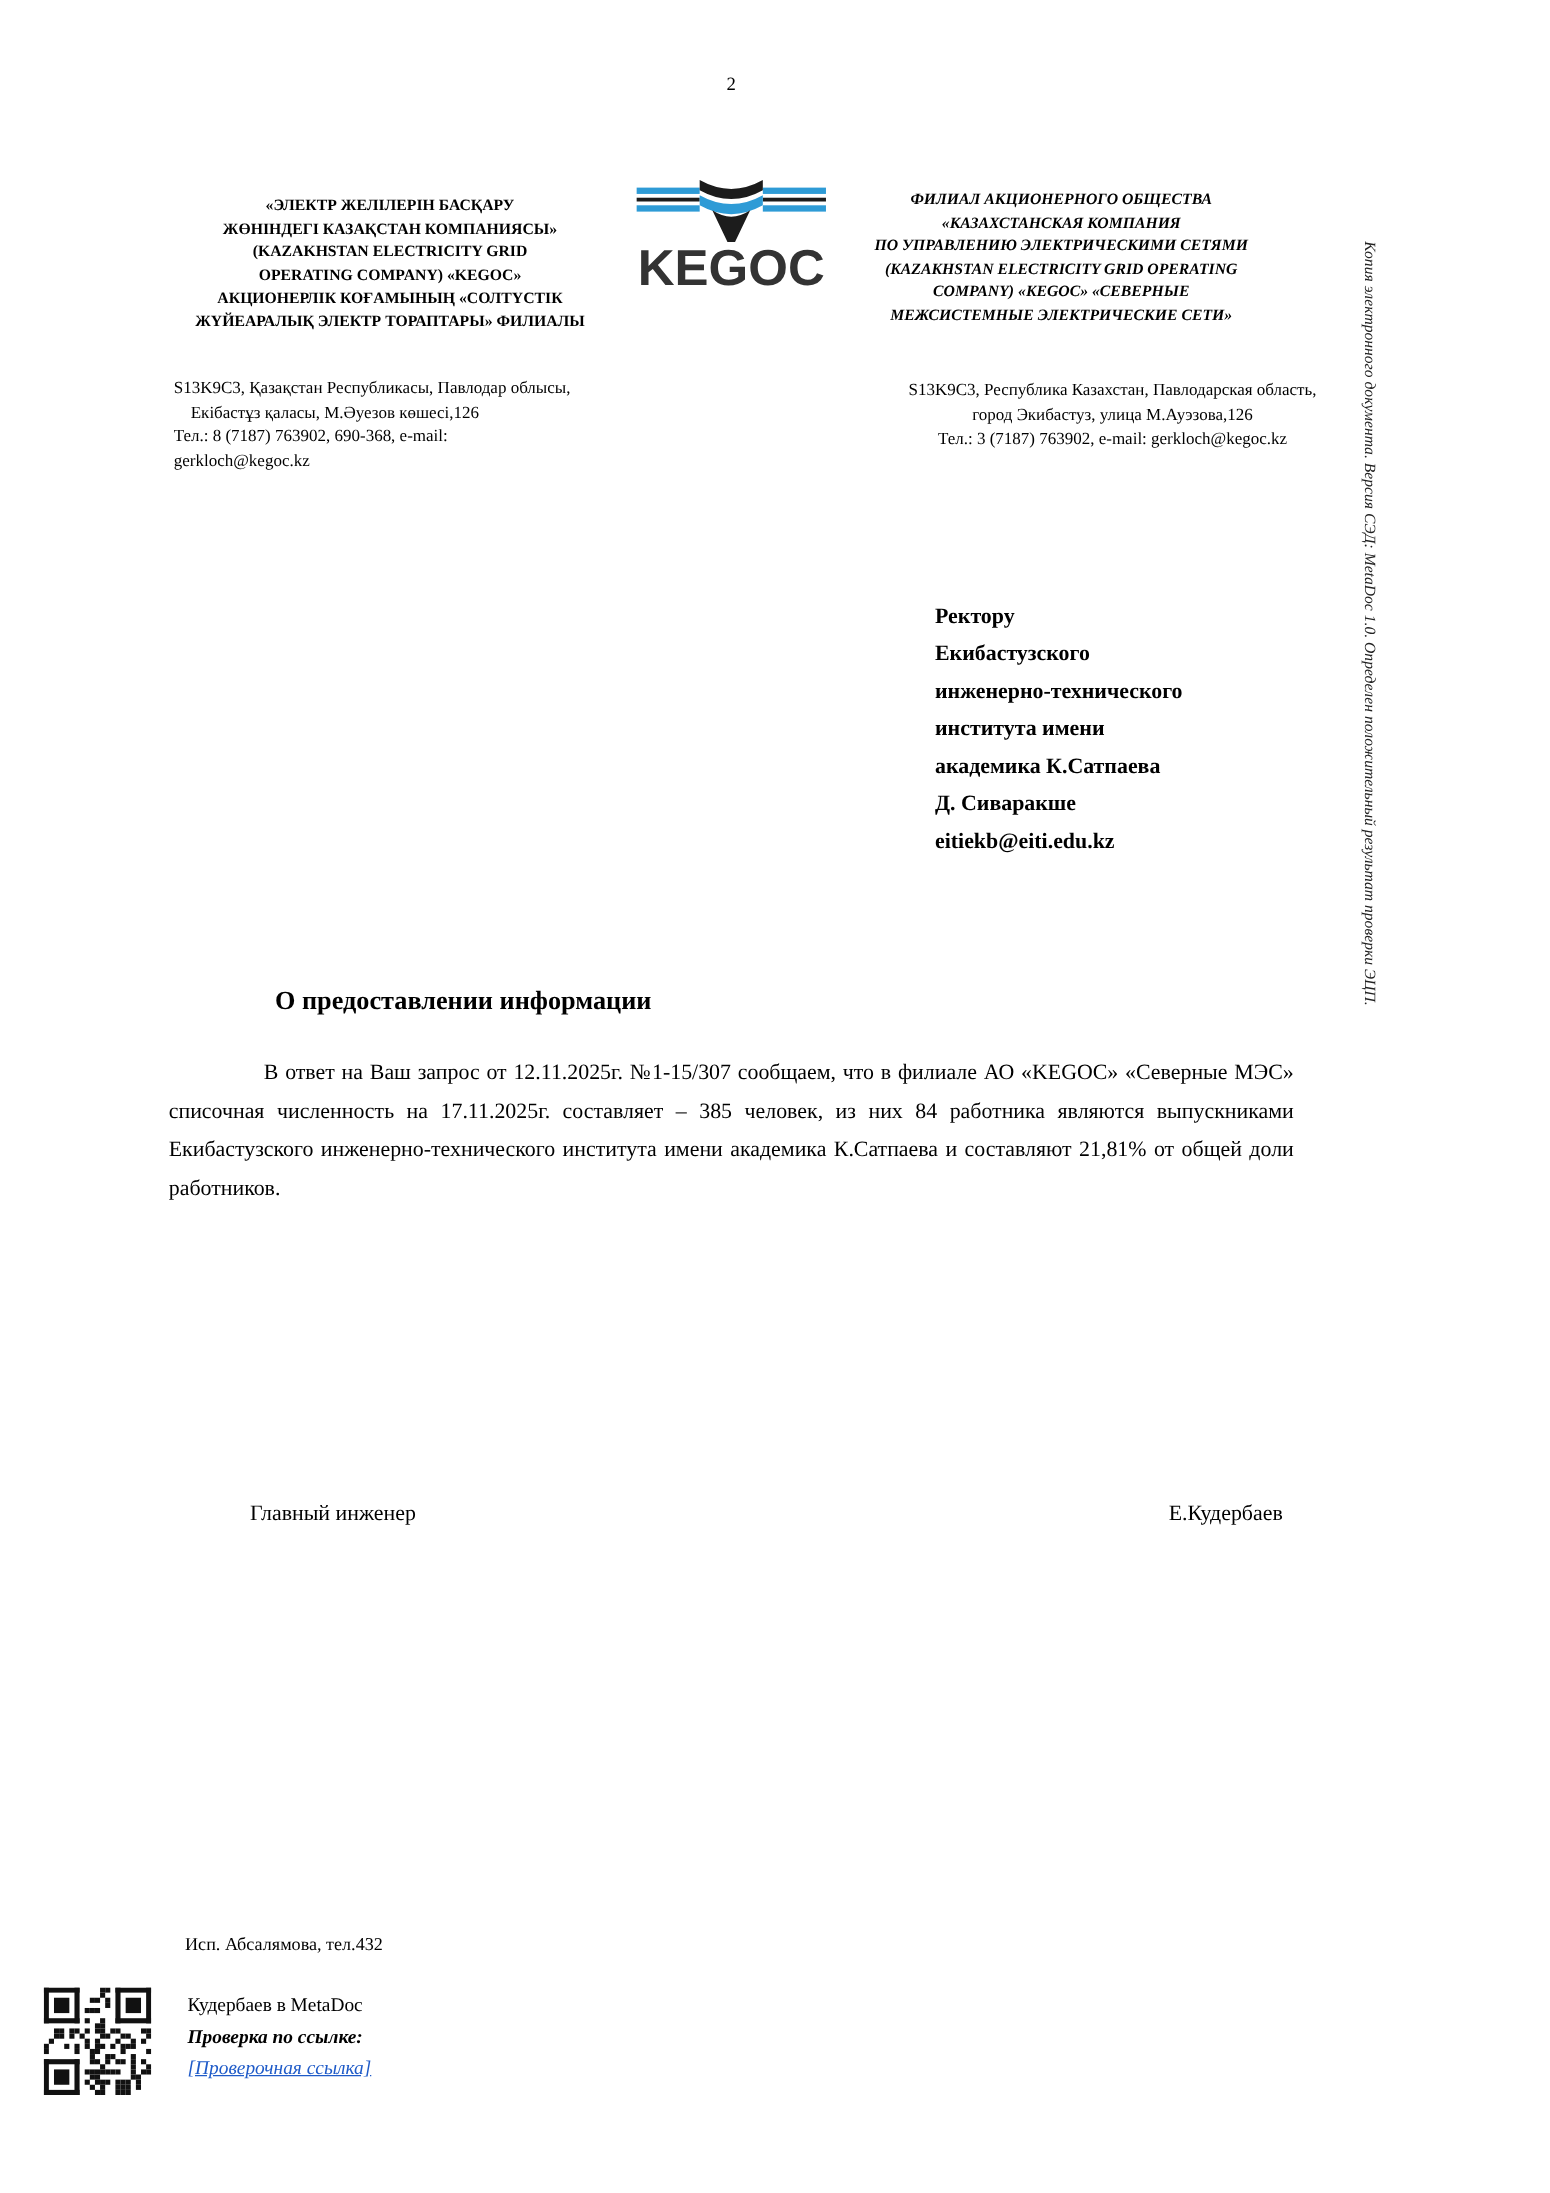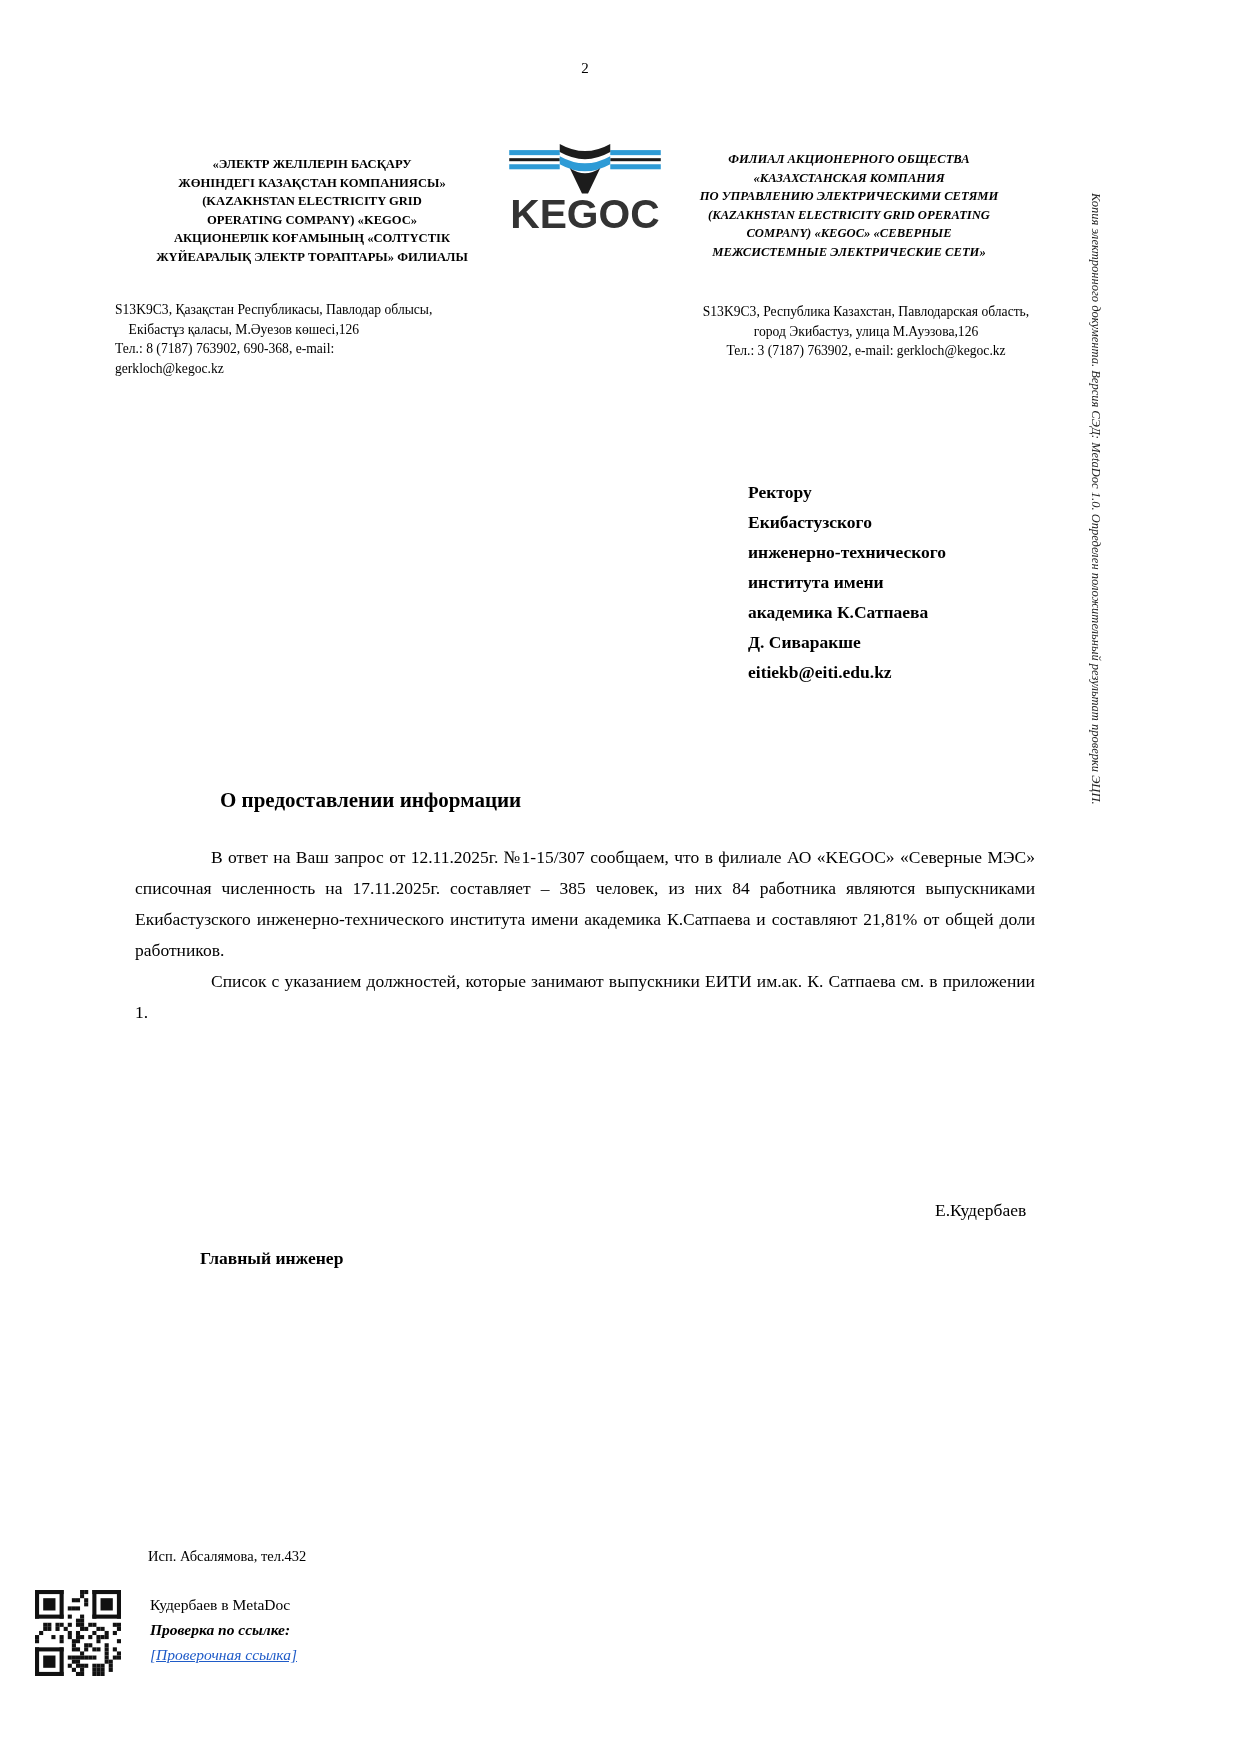--- a/index.html
+++ b/index.html
@@ -11,28 +11,28 @@
   .abs{position:absolute;}
   .page-number{left:0;top:60px;width:1170px;text-align:center;font-size:15px;}
   .org-block{font-weight:bold;font-size:12.6px;line-height:18.6px;text-align:center;white-space:pre-line;}
   .org-left{left:112px;top:155px;width:400px;}
   .org-right{left:656px;top:150px;width:386px;font-style:italic;}
   .logo{left:509px;top:141px;width:152px;height:98px;}
   .logo svg{display:block;}
   .logo .lb{fill:var(--logo-blue,#2E9BD6);}
   .logo .lk{fill:#1c1c1c;}
   .logo-word{font-family:"Liberation Sans","DejaVu Sans",sans-serif;font-weight:bold;fill:#333;font-size:40px;}
-  .addr{font-size:13.6px;line-height:19.6px;white-space:pre-line;}
+  .addr{font-size:13.6px;line-height:19.6px;white-space:pre-line;margin-left:24px;}
   .addr-left{left:115px;top:300px;width:420px;text-align:left;}
   .addr-right{left:638px;top:302px;width:456px;text-align:center;}
   .recipient{left:700px;top:477px;width:330px;font-size:17.5px;font-weight:bold;line-height:30px;white-space:pre-line;margin-left:48px;}
   .subject{left:220px;top:788px;font-size:21px;font-weight:bold;}
   .letter-body{left:135px;top:842px;width:900px;font-size:17.5px;line-height:31px;text-align:justify;}
   .letter-body p{margin:0;text-indent:76px;}
-  .sig-title{left:200px;top:1200px;font-size:17.5px;font-weight:bold;margin-top:48px;}
+  .sig-title{left:200px;top:1200px;font-size:17.5px;font-weight:normal;}
   .sig-name{left:935px;top:1200px;font-size:17.5px;font-weight:normal;}
   .executor{left:148px;top:1548px;font-size:14.5px;}
   .qr{left:35px;top:1590px;width:86px;height:86px;}
   .signed-info{left:150px;top:1592px;font-size:15.5px;line-height:25px;}
   .signed-line1{font-style:normal;}
   .signed-line2{font-style:italic;font-weight:bold;}
   .doc-link{font-style:italic;color:var(--link-color,#1F5BC8);text-decoration:underline;cursor:pointer;}
   .vertical-note{
     left:1103px;top:193px;white-space:nowrap;
     font-size:12.5px;font-style:italic;color:#222;
@@ -86,21 +86,20 @@
 инженерно-технического
 института имени
 академика К.Сатпаева
 Д. Сиваракше
 eitiekb@eiti.edu.kz</div>
 
 <div class="abs subject">О предоставлении информации</div>
 
 <div class="abs letter-body">
   <p>В ответ на Ваш запрос от 12.11.2025г. №1-15/307 сообщаем, что в филиале АО «KEGOC» «Северные МЭС» списочная численность на 17.11.2025г. составляет – 385 человек, из них 84 работника являются выпускниками Екибастузского инженерно-технического института имени академика К.Сатпаева и составляют 21,81% от общей доли работников.</p>
-  <p>Список с указанием должностей, которые занимают выпускники ЕИТИ им.ак. К. Сатпаева см. в приложении 1.</p>
 </div>
 
 <div class="abs sig-title">Главный инженер</div>
 <div class="abs sig-name">Е.Кудербаев</div>
 
 <div class="abs executor">Исп. Абсалямова, тел.432</div>
 
 <div class="abs qr">
   <svg id="qr-svg" viewBox="0 0 84 84" width="86" height="86">
       <rect x="0" y="0" width="28" height="4" fill="#111"></rect>

